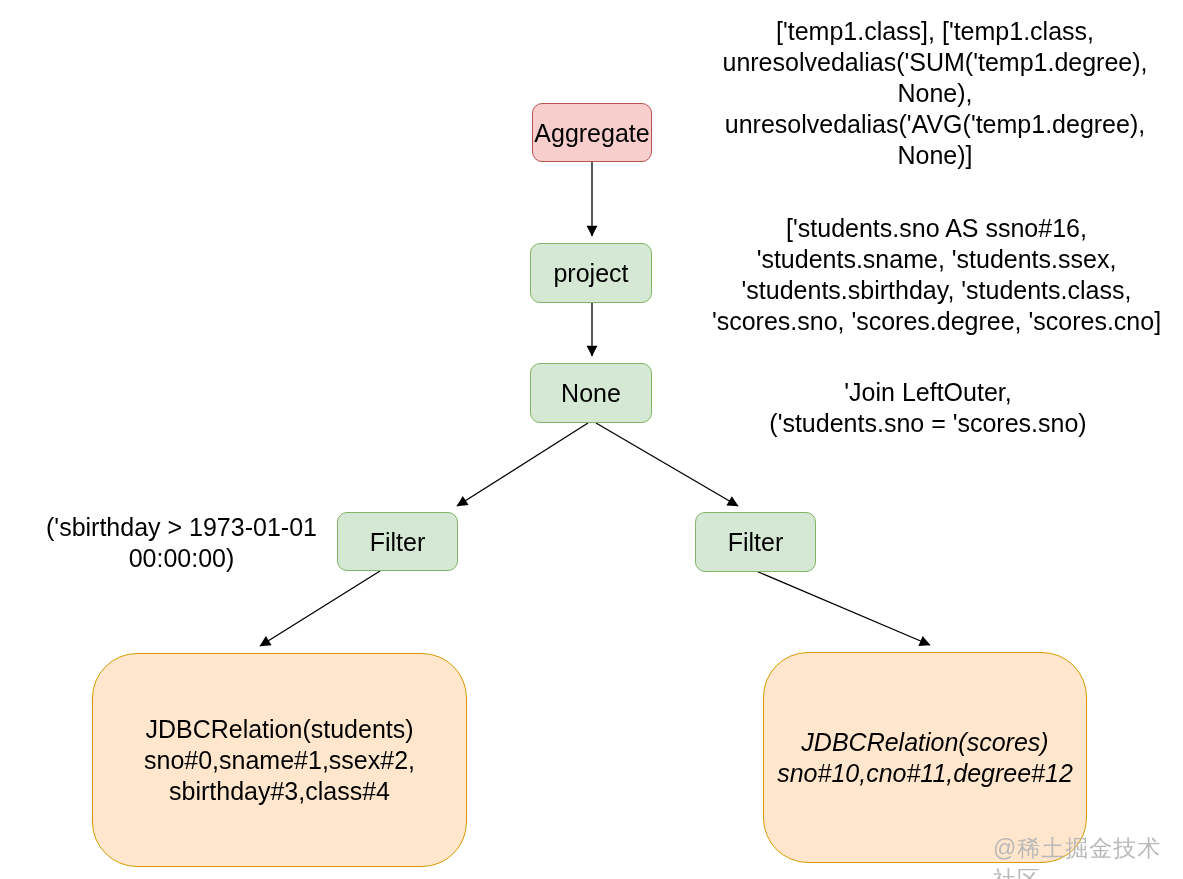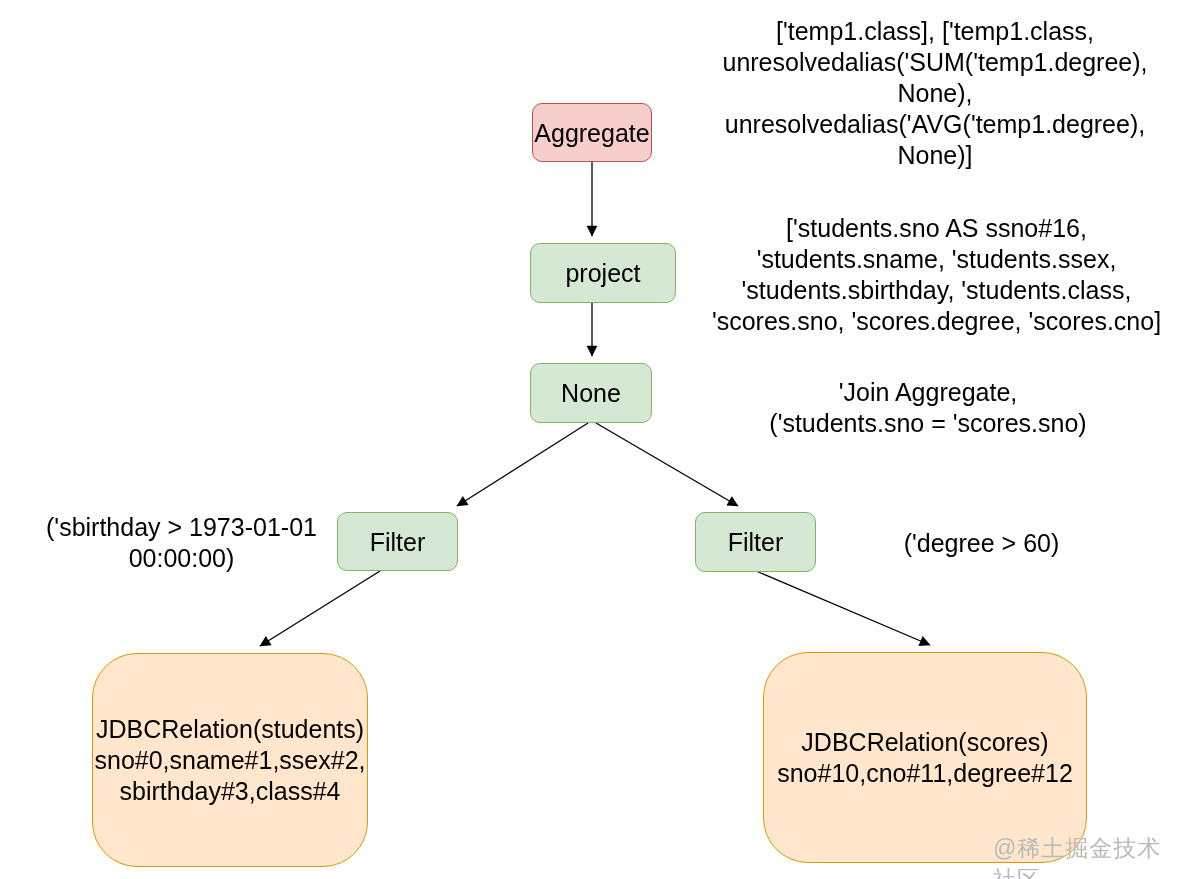--- a/index.html
+++ b/index.html
@@ -47,49 +47,48 @@
     <line x1="592" y1="162" x2="592" y2="236" stroke="var(--line)" stroke-width="1.3" marker-end="url(#arrow)"></line>
     <line x1="592" y1="303" x2="592" y2="356" stroke="var(--line)" stroke-width="1.3" marker-end="url(#arrow)"></line>
     <line x1="588" y1="423" x2="457" y2="506" stroke="var(--line)" stroke-width="1.3" marker-end="url(#arrow)"></line>
     <line x1="596" y1="423" x2="738" y2="506" stroke="var(--line)" stroke-width="1.3" marker-end="url(#arrow)"></line>
     <line x1="380" y1="571" x2="260" y2="646" stroke="var(--line)" stroke-width="1.3" marker-end="url(#arrow)"></line>
     <line x1="756" y1="571" x2="930" y2="645" stroke="var(--line)" stroke-width="1.3" marker-end="url(#arrow)"></line>
   </svg>
 
   <div class="node pink" style="left:532px; top:103px; width:120px; height:59px;">Aggregate</div>
 
-  <div class="node green" style="left:530px; top:243px; width:146px; height:60px;">project</div>
+  <div class="node green" style="left:530px; top:243px; width:122px; height:60px;">project</div>
 
   <div class="node green" style="left:530px; top:363px; width:122px; height:60px;">None</div>
 
   <div class="node green" style="left:337px; top:512px; width:121px; height:59px;">Filter</div>
 
   <div class="node green" style="left:695px; top:512px; width:121px; height:60px;">Filter</div>
 
-  <div class="node orange" style="left:92px; top:653px; width:276px; height:214px; line-height:31px;">JDBCRelation(students)
+  <div class="node orange" style="left:92px; top:653px; width:375px; height:214px; line-height:31px;">JDBCRelation(students)
 sno#0,sname#1,ssex#2,
 sbirthday#3,class#4</div>
 
-  <div class="node orange" style="left:763px; top:652px; width:324px; height:211px; line-height:31px;">JDBCRelation(scores)
+  <div class="node orange" style="left:763px; top:652px; width:324px; height:211px; line-height:31px;font-style:italic;">JDBCRelation(scores)
 sno#10,cno#11,degree#12</div>
 
   <div class="annotation" style="left:685px; top:16px; width:500px;">['temp1.class], ['temp1.class,
 unresolvedalias('SUM('temp1.degree),
 None),
 unresolvedalias('AVG('temp1.degree),
 None)]</div>
 
   <div class="annotation" style="left:688px; top:213px; width:497px;">['students.sno AS ssno#16,
 'students.sname, 'students.ssex,
 'students.sbirthday, 'students.class,
 'scores.sno, 'scores.degree, 'scores.cno]</div>
 
-  <div class="annotation" style="left:738px; top:377px; width:380px;">'Join Aggregate,
+  <div class="annotation" style="left:738px; top:377px; width:380px;">'Join LeftOuter,
 ('students.sno = 'scores.sno)</div>
 
   <div class="annotation" style="left:0px; top:512px; width:299px;padding-left:32px;">('sbirthday &gt; 1973-01-01
 00:00:00)</div>
 
-  <div class="annotation" style="left:854px; top:528px; width:255px;">('degree &gt; 60)</div>
 
   <div class="watermark" style="left:993px; top:833px;">@稀土掘金技术社区</div>
 
 </div>
 
 </body></html>

